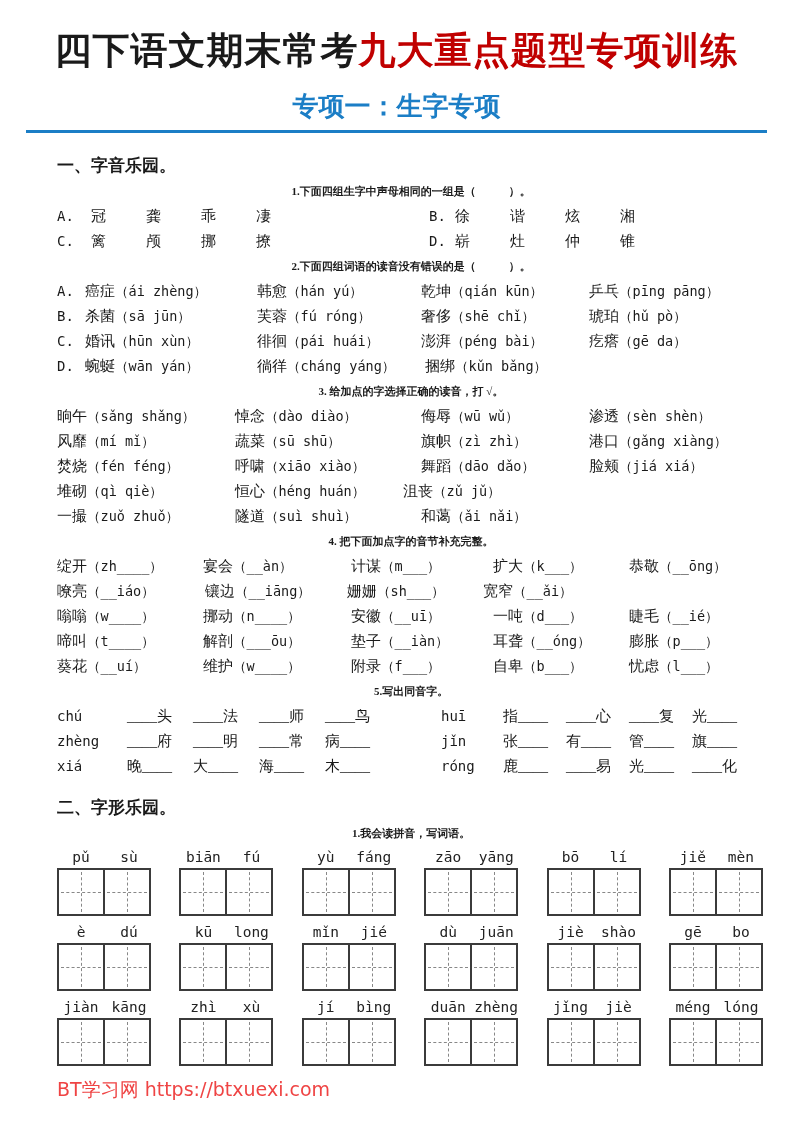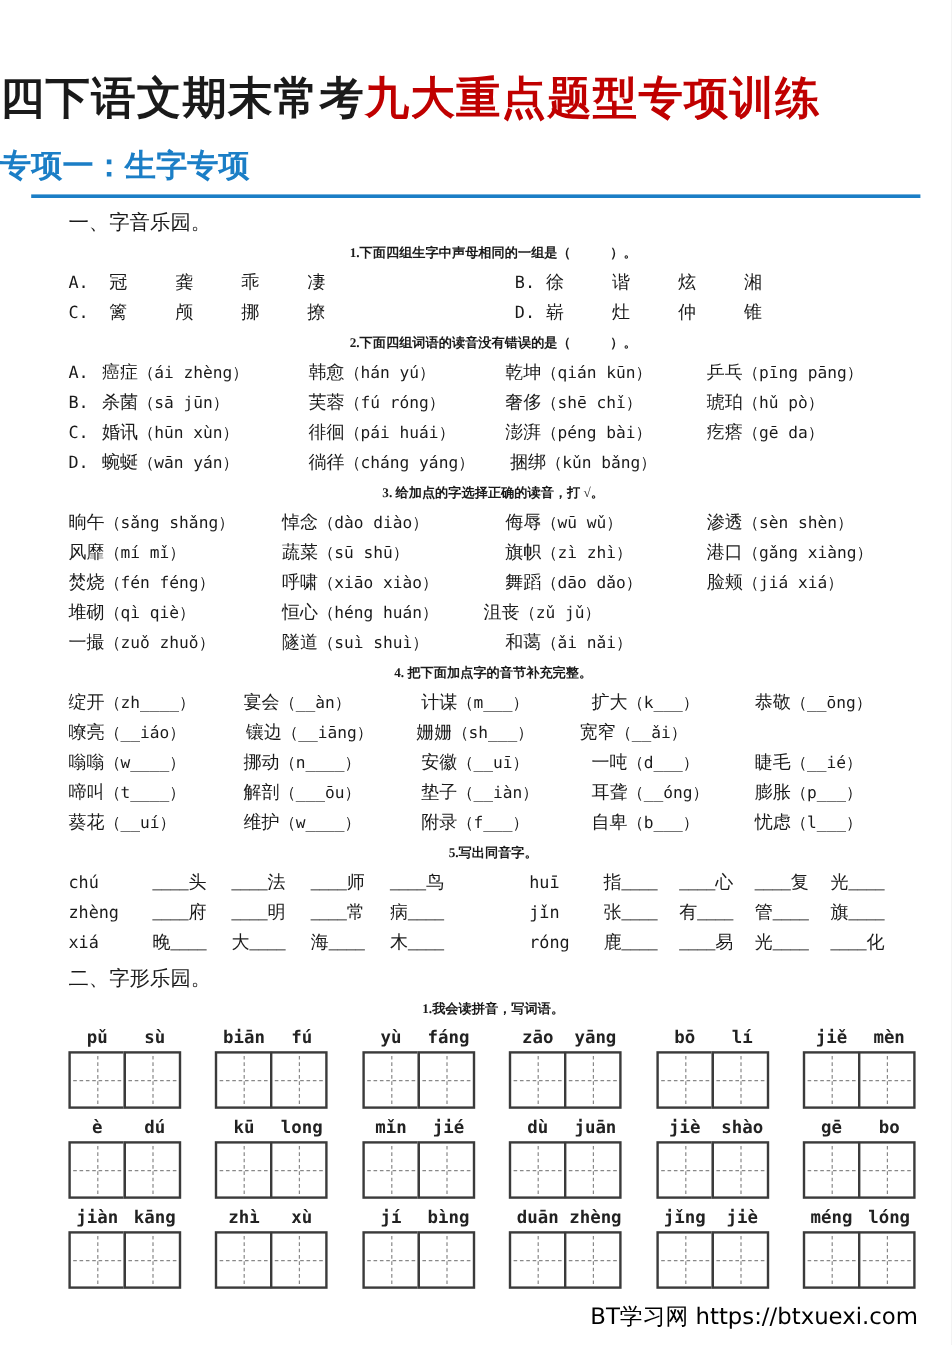--- a/index.html
+++ b/index.html
@@ -2,55 +2,55 @@
 <html><head>
 <meta charset="utf-8">
 <style>
   * { margin:0; padding:0; box-sizing:border-box; }
   html,body { background:#e8e8e8; }
   .page {
     width:793px; height:1121px; background:#ffffff; overflow:hidden;
     font-family:"Liberation Serif","DejaVu Serif",serif; color:#1a1a1a;
     margin:0 auto; position:relative;
   }
-  .header { padding-top:60px; text-align:left; }
+  .header { padding-top:28px; text-align:center; }
   .title { font-size:37px; font-weight:bold; line-height:46px; letter-spacing:1px; }
   .title .t-red { color:#c00000; }
   .subtitle { font-size:26px; font-weight:bold; color:#1b7ec6; line-height:34px; margin-top:16px; }
   .rule { height:3px; background:#1b7ec6; margin:6px 26px 0 26px; }
   .content { padding:4px 28px 0 57px; }
-  .sec-heading { font-size:17px; font-weight:normal; line-height:26px; margin-top:4px; }
+  .sec-heading { font-size:17px; font-weight:bold; line-height:26px; margin-top:16px; }
   .q-heading { font-size:11px; font-weight:bold; line-height:25px;text-align:center; }
   .t-row { display:flex; line-height:25px; font-size:15px; align-items:baseline; }
   .opt-label { width:28px; flex:none; font-family:"DejaVu Sans Mono",monospace; font-size:14px; }
   .item { flex:none; white-space:nowrap; }
   .item .py { font-family:"DejaVu Sans Mono",monospace; font-size:13.5px; }
   .q2-row .i1{width:172px} .q2-row .i2{width:164px} .q2-row .i3{width:168px}
   .q3-row .i1{width:178px} .q3-row .i2{width:186px} .q3-row .i3{width:168px}
   .q4-row .i1{width:146px} .q4-row .i2{width:148px} .q4-row .i3{width:142px} .q4-row .i4{width:136px}
   .q1-half { display:flex; width:372px; flex:none; align-items:baseline; }
   .q1-half.rhalf { width:auto; }
   .q1-half .hl { width:34px; flex:none; font-family:"DejaVu Sans Mono",monospace; font-size:14px; }
   .q1-half.rhalf .hl { width:26px; }
   .q1-char { display:inline-block; width:55px; flex:none; }
   .q5-row .plabel { width:70px; flex:none; font-family:"DejaVu Sans Mono",monospace; font-size:14px; }
   .q5-row .plabel.pright { margin-left:50px; width:62px; }
   .q5-row .blank-item { width:66px; flex:none; white-space:nowrap; }
   .q5-row .blank-item.rb { width:63px; }
   .grid-section { margin-top:2px; }
   .grid-row { display:flex; justify-content:space-between; margin-bottom:7px; }
   .grid-group { flex:none; }
-  .py-pair { display:flex; justify-content:center; margin-bottom:1px;font-weight:bold; }
+  .py-pair { display:flex; justify-content:center; margin-bottom:1px; }
   .py-pair span { width:48px; text-align:center; font-family:"DejaVu Sans Mono",monospace; font-size:14.5px; color:#222; line-height:19px; }
   .cells { display:flex; }
   .cell { width:48px; height:48px; border:2px solid #3b3b3b; position:relative; background:#fff; }
   .cell + .cell { margin-left:-2px; }
   .cell::before { content:""; position:absolute; left:50%; top:2px; bottom:2px; border-left:1px dashed #888; }
   .cell::after { content:""; position:absolute; top:50%; left:2px; right:2px; border-top:1px dashed #888; }
-  .watermark { text-align:right; margin-top:10px; font-family:"DejaVu Sans",sans-serif; font-size:19px; color:#000000; line-height:26px; }
+  .watermark { text-align:left; margin-top:10px; font-family:"DejaVu Sans",sans-serif; font-size:19px; color:#ef4444; line-height:26px; }
 </style>
 </head>
 <body>
 
 <div class="page">
   <div class="header">
     <div class="title"><span class="t-black">四下语文期末常考</span><span class="t-red">九大重点题型专项训练</span></div>
     <div class="subtitle">专项一：生字专项</div>
     <div class="rule"></div>
   </div>

